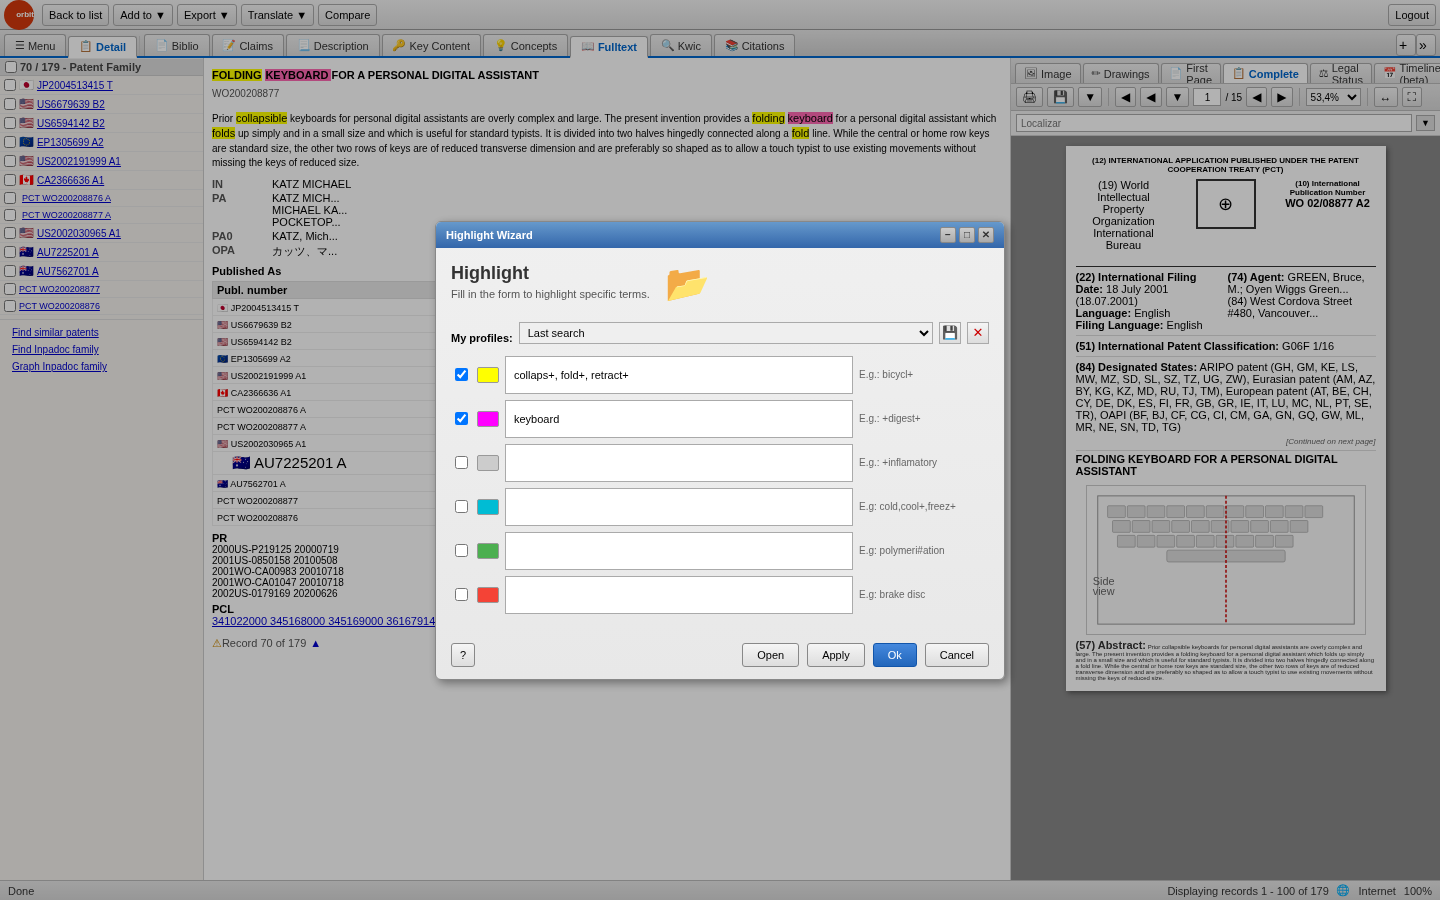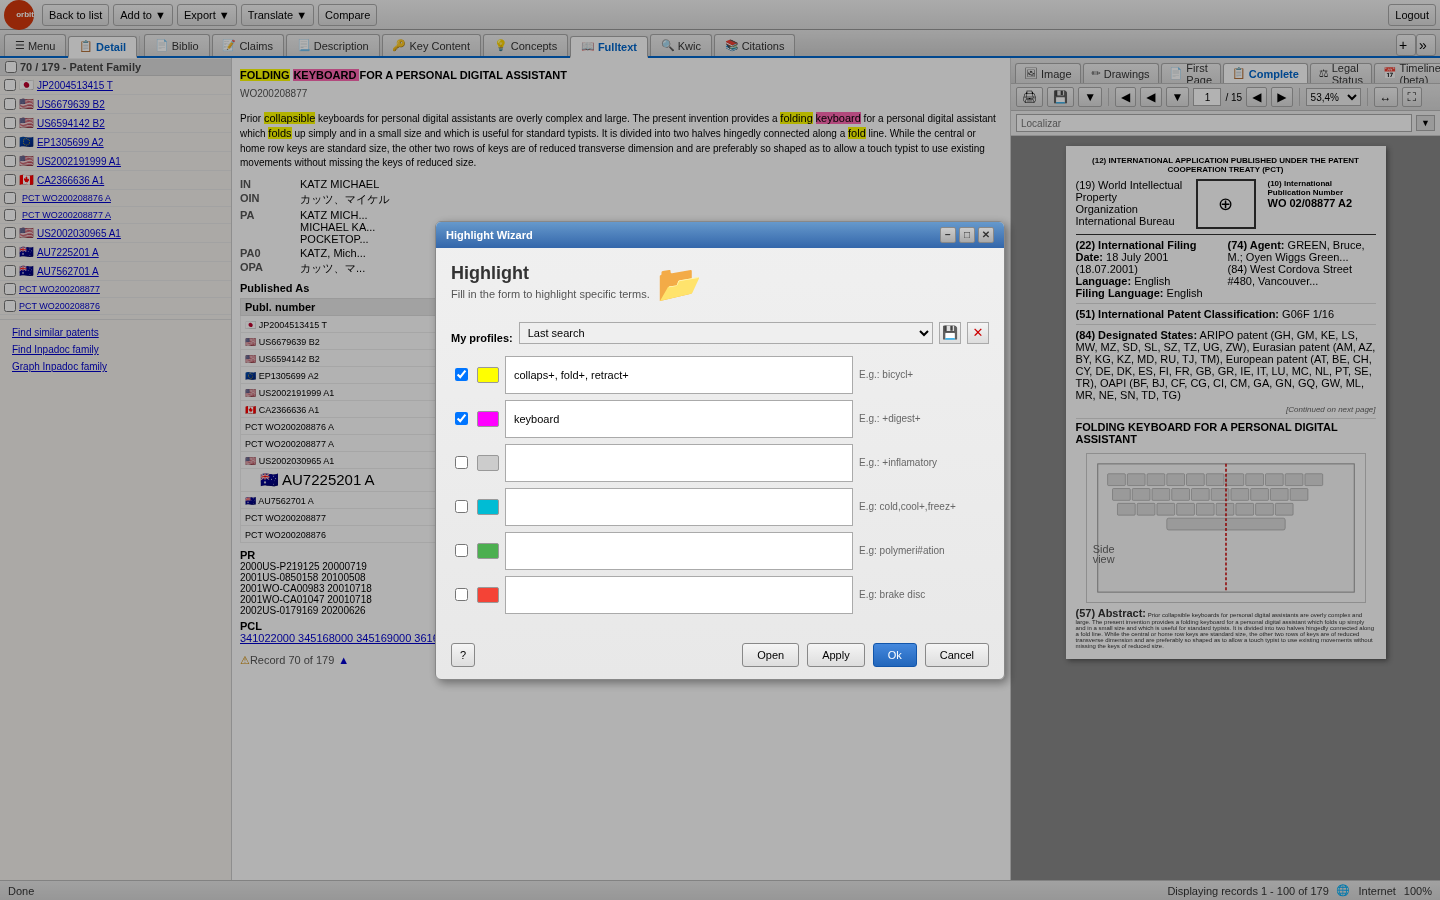--- a/index.html
+++ b/index.html
@@ -64,21 +64,21 @@
     }
 
     
     .main-content {
       display: flex;
       height: calc(900px - 30px - 28px - 20px);
     }
 
     
     .left-panel {
-      width: 232px;
+      width: 204px;
       background: #f5f3ee;
       border-right: 1px solid #ccc;
       overflow-y: auto;
       overflow-x: hidden;
     }
     .patent-item {
       display: flex;
       align-items: center;
       padding: 2px 4px;
       border-bottom: 1px solid #e8e8e8;
@@ -487,24 +487,20 @@
       <span class="highlight-yellow">folding</span> <span class="highlight-pink">keyboard</span> for a personal digital assistant which <span class="highlight-yellow">folds</span> up simply and in a small size and which is useful for standard
       typists. It is divided into two halves hingedly connected along a <span class="highlight-yellow">fold</span> line. While the central or home row keys are standard size,
       the other two rows of keys are of reduced transverse dimension and are preferably so shaped as to allow a touch typist to use
       existing movements without missing the keys of reduced size.
     </div>
 
     <div class="patent-fields">
       <div class="patent-field-row">
         <span class="field-label">IN</span>
         <span class="field-value">KATZ MICHAEL</span>
-      </div>
-      <div class="patent-field-row">
-        <span class="field-label">OIN</span>
-        <span class="field-value">カッツ、マイケル</span>
       </div>
       <div class="patent-field-row">
         <span class="field-label">PA</span>
         <span class="field-value">KATZ MICH...<br>MICHAEL KA...<br>POCKETOP...</span>
       </div>
       <div class="patent-field-row">
         <span class="field-label">PA0</span>
         <span class="field-value">KATZ, Mich...</span>
       </div>
       <div class="patent-field-row">
@@ -667,21 +663,21 @@
     <div style="padding:3px 5px; background:#f0f0f0; border-bottom:1px solid #ccc; display:flex; align-items:center; gap:4px;">
       <input type="text" placeholder="Localizar" style="flex: 1 1 0%; height: 18px; border: 1px solid rgb(170, 170, 170); padding: 0px 4px; font-size: 10px;">
       <button style="font-size:9px; padding:2px 4px; border:1px solid #aaa; background:#ddd; cursor:pointer;">▼</button>
     </div>
 
     <div class="right-content" style="background:white; overflow:hidden;">
       <div style="width:100%; height:100%; overflow:hidden; display:flex; flex-direction:column; align-items:center; background:#888; padding:10px;">
         <div style="background:white; width:320px; min-height:400px; box-shadow:2px 2px 5px rgba(0,0,0,0.4); padding:10px; font-size:7px; overflow:hidden;">
           <div style="text-align:center; font-size:8px; font-weight:bold; margin-bottom:5px;">(12) INTERNATIONAL APPLICATION PUBLISHED UNDER THE PATENT COOPERATION TREATY (PCT)</div>
 
-          <div style="display:flex; gap:12px; margin-bottom:5px;">
+          <div style="display:flex; gap:24px; margin-bottom:15px;text-align:center;">
             <div style="flex:1; font-size:7px;">
               <div>(19) World Intellectual Property</div>
               <div>Organization</div>
               <div>International Bureau</div>
             </div>
             <div style="width:60px; height:50px; border:2px solid #333; display:flex; align-items:center; justify-content:center; font-size:18px;">⊕</div>
             <div style="flex:1; font-size:7px;">
               <div style="font-size:8px; font-weight:bold;">(10) International Publication Number</div>
               <div style="font-size:11px; font-weight:bold;">WO 02/08877 A2</div>
             </div>
@@ -790,21 +786,21 @@
       <span>Highlight Wizard</span>
       <div class="modal-title-btns">
         <div class="modal-title-btn">−</div>
         <div class="modal-title-btn">□</div>
         <div class="modal-title-btn">✕</div>
       </div>
     </div>
 
     <div class="modal-body">
 
-      <div style="display:flex; align-items:flex-start; gap:8px; margin-bottom:10px;">
+      <div style="display:flex; align-items:flex-start; gap:16px; margin-bottom:10px;">
         <div>
           <div class="modal-heading">Highlight</div>
           <div class="modal-subtext">Fill in the form to highlight specific terms.</div>
         </div>
         <div style="font-size:36px;">📂</div>
       </div>
 
       <div class="profile-row">
         <span class="profile-label">My profiles:</span>
         <select class="profile-select">

